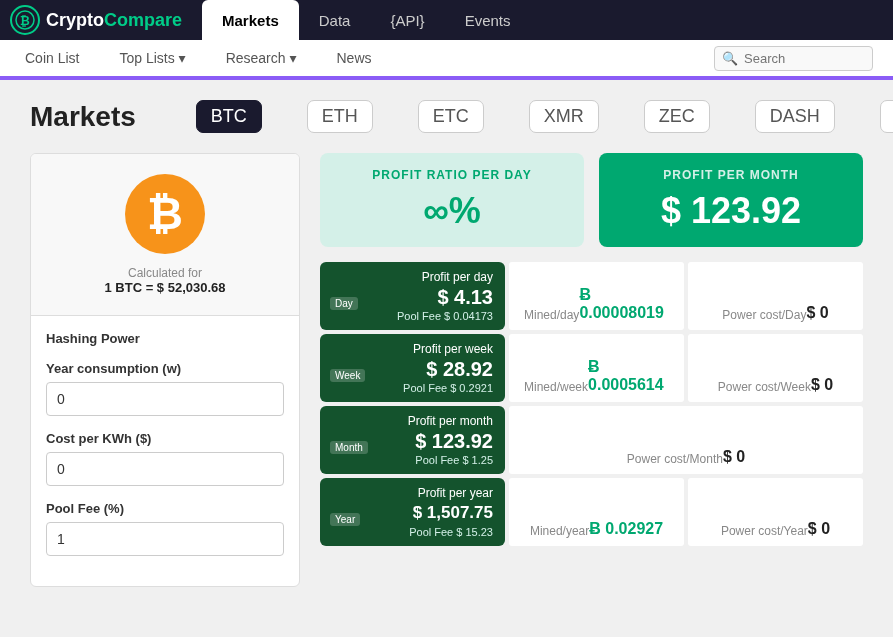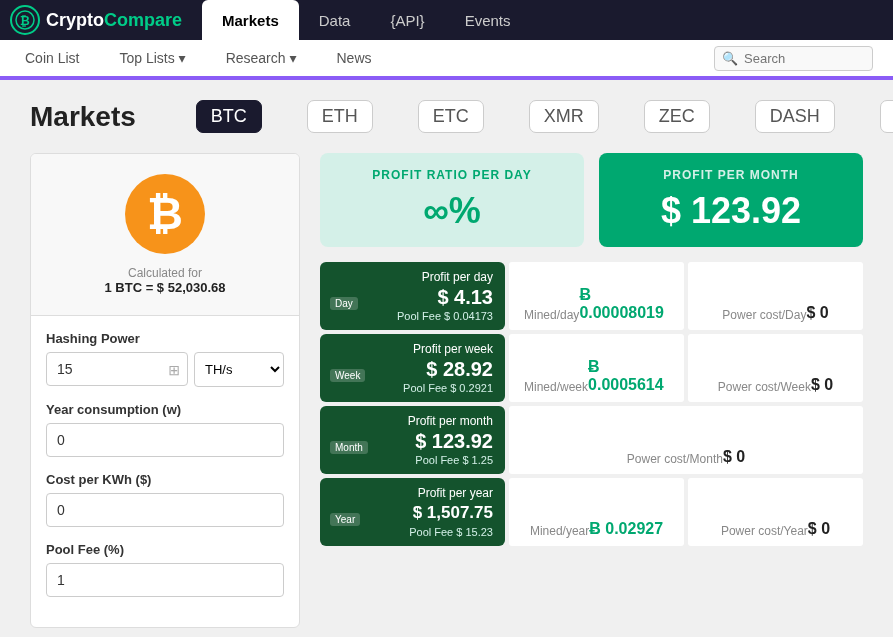--- a/index.html
+++ b/index.html
@@ -347,31 +347,20 @@
       <div class="coin-logo-area">
         <div class="bitcoin-circle">₿</div>
         <div class="calc-for">Calculated for</div>
         <div class="btc-price">1 BTC = $ 52,030.68</div>
       </div>
 
       <div class="form-area">
 
         <div class="form-section">
           <div class="form-label">Hashing Power</div>
-          <div class="form-row">
-            <div class="hash-wrapper">
-              <input class="form-input form-input-hash" type="text" value="15" style="">
-              <span class="hash-icon">⊞</span>
-            </div>
-            <select class="form-input-unit">
-              <option>TH/s</option>
-              <option>GH/s</option>
-              <option>MH/s</option>
-            </select>
-          </div>
         </div>
 
         <div class="form-section">
           <div class="form-label">Year consumption (w)</div>
           <input class="form-input" type="text" value="0" style="">
         </div>
 
         <div class="form-section">
           <div class="form-label">Cost per KWh ($)</div>
           <input class="form-input" type="text" value="0" style="">

